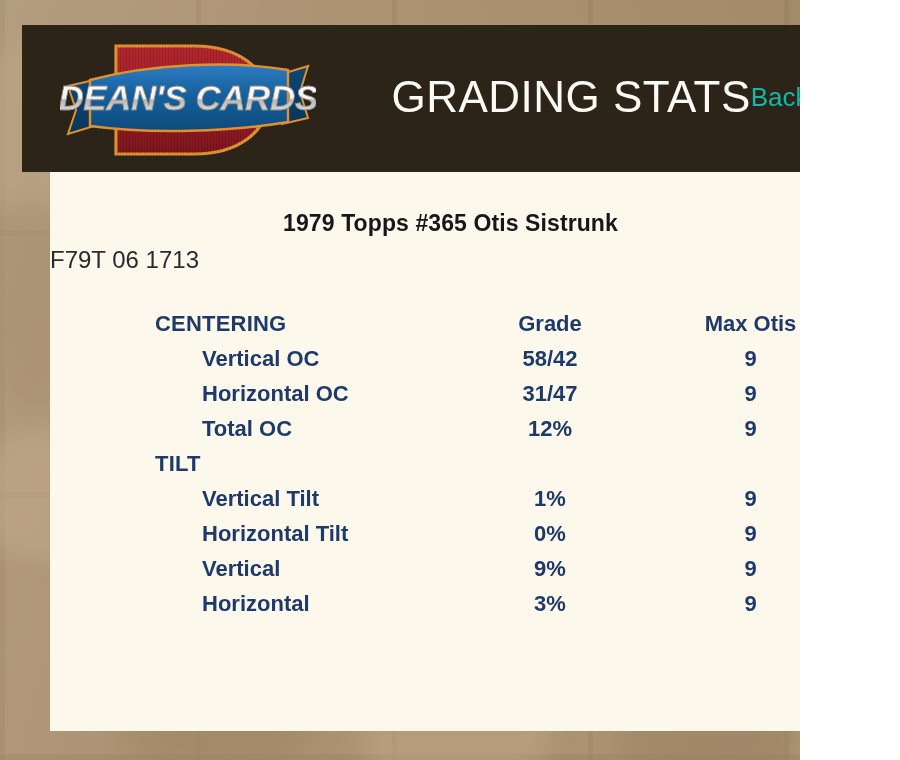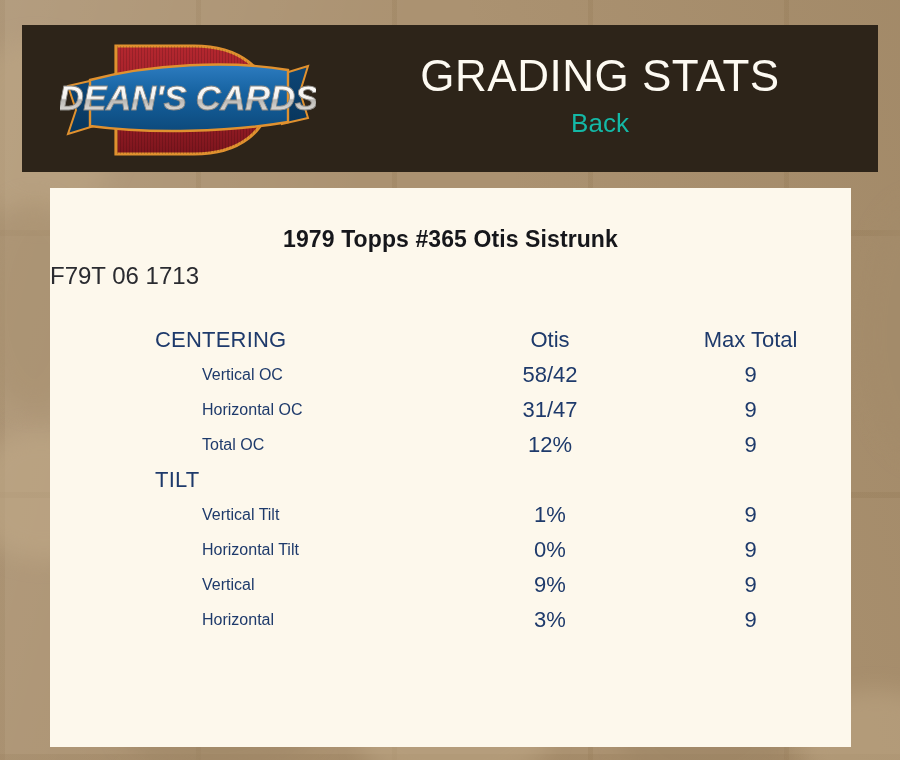--- a/index.html
+++ b/index.html
@@ -7,21 +7,21 @@
 
   html, body {
     width: 900px;
     height: 760px;
     overflow: hidden;
     font-family: "Liberation Sans", sans-serif;
   }
 
   #page {
     position: relative;
-    width: 900px;
+    width: 800px;
     height: 760px;
     background-color: #ab9271;
     overflow: hidden;
   }
 
   
   #bg-texture {
     position: absolute;
     inset: 0;
     background-color: #ab9271;
@@ -66,21 +66,21 @@
     height: 140px;
   }
 
   #header-titles {
     position: absolute;
     left: 300px;
     top: 0;
     width: 556px;
     height: 147px;
     display: flex;
-    flex-direction: column;
+    flex-direction: row;
     align-items: center;
     justify-content: center;
     padding-bottom: 4px;
   }
   #title-main {
     color: #fdfaf2;
     font-size: 44px;
     line-height: 52px;
     letter-spacing: 0.5px;
     white-space: nowrap;
@@ -89,21 +89,21 @@
     color: #14b8a6;
     font-size: 26px;
     line-height: 42px;
     white-space: nowrap;
   }
 
   
   #panel {
     position: absolute;
     left: 50px;
-    top: 188px;
+    top: 172px;
     width: 801px;
     height: 559px;
     background: #fdf8ec;
   }
 
   #card-title {
     position: absolute;
     left: 0; right: 0;
     top: 38px;
     text-align: center;
@@ -131,21 +131,21 @@
     color: #1e3a6b;
   }
   #stats col.c-label { width: 400px; }
   #stats col.c-value { width: 200px; }
   #stats col.c-grade { width: 201px; }
 
   #stats th, #stats td {
     padding: 0;
     height: 35px;
     vertical-align: middle;
-    font-weight: normal;
+    font-weight: bold;
   }
 
   .hdr-section {
     font-size: 22px;
     font-weight: bold;
     text-align: left;
     padding-left: 105px !important;
     letter-spacing: 0.2px;
   }
   .hdr-col {
@@ -155,21 +155,21 @@
   }
   .sec-label {
     font-size: 22px;
     font-weight: bold;
     text-align: left;
     padding-left: 105px !important;
     letter-spacing: 0.2px;
     margin-top: 28px;
   }
   .row-label {
-    font-size: 16px;
+    font-size: 22px;
     text-align: left;
     padding-left: 152px !important;
     margin-left: 32px;
   }
   .row-value, .row-grade {
     font-size: 22px;
     text-align: center;
     margin-top: 19px;
   }
 </style>
@@ -253,22 +253,22 @@
 
     <table id="stats">
       <colgroup>
         <col class="c-label">
           <col class="c-value">
           <col class="c-grade">
       </colgroup>
       <thead>
         <tr>
           <th class="hdr-section">CENTERING</th>
-          <th class="hdr-col">Otis</th>
-          <th class="hdr-col">Max Total</th>
+          <th class="hdr-col">Grade</th>
+          <th class="hdr-col">Max Otis</th>
         </tr>
       </thead>
       <tbody id="stats-body">
           <tr>
             <td class="row-label">Vertical OC</td>
             <td class="row-value">58/42</td>
             <td class="row-grade">9</td>
           </tr>
           <tr>
             <td class="row-label">Horizontal OC</td>

